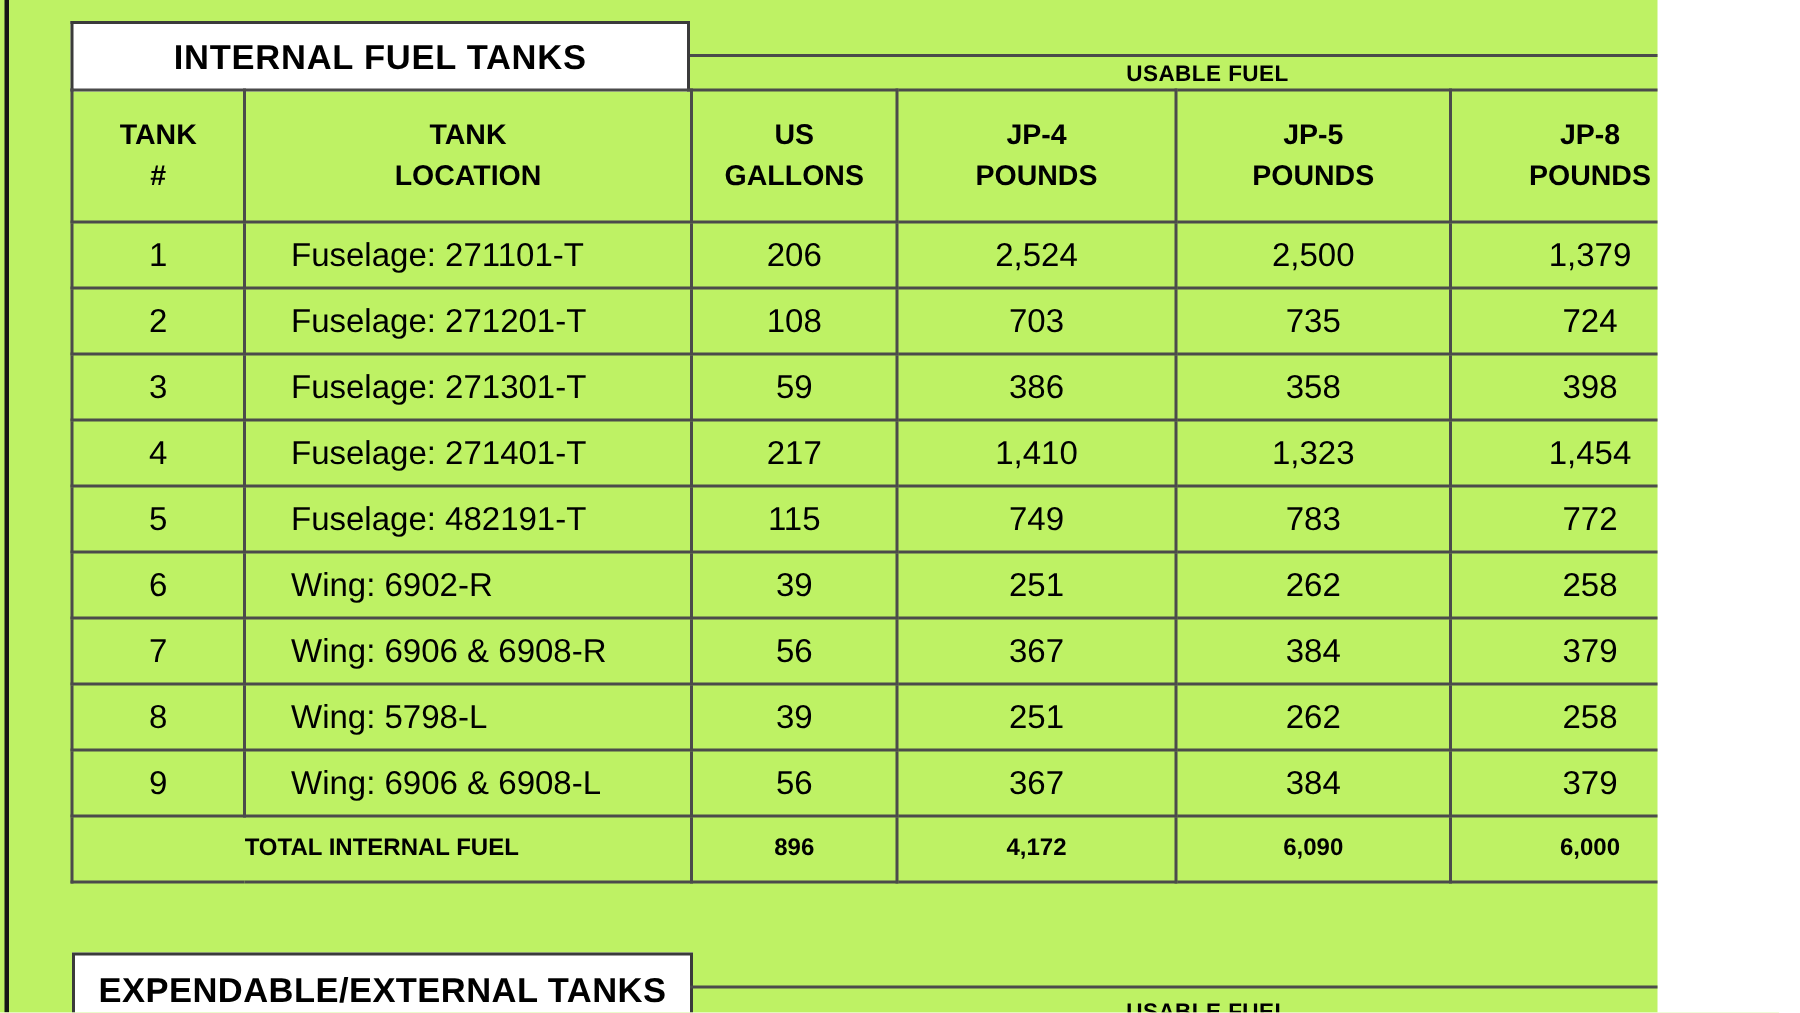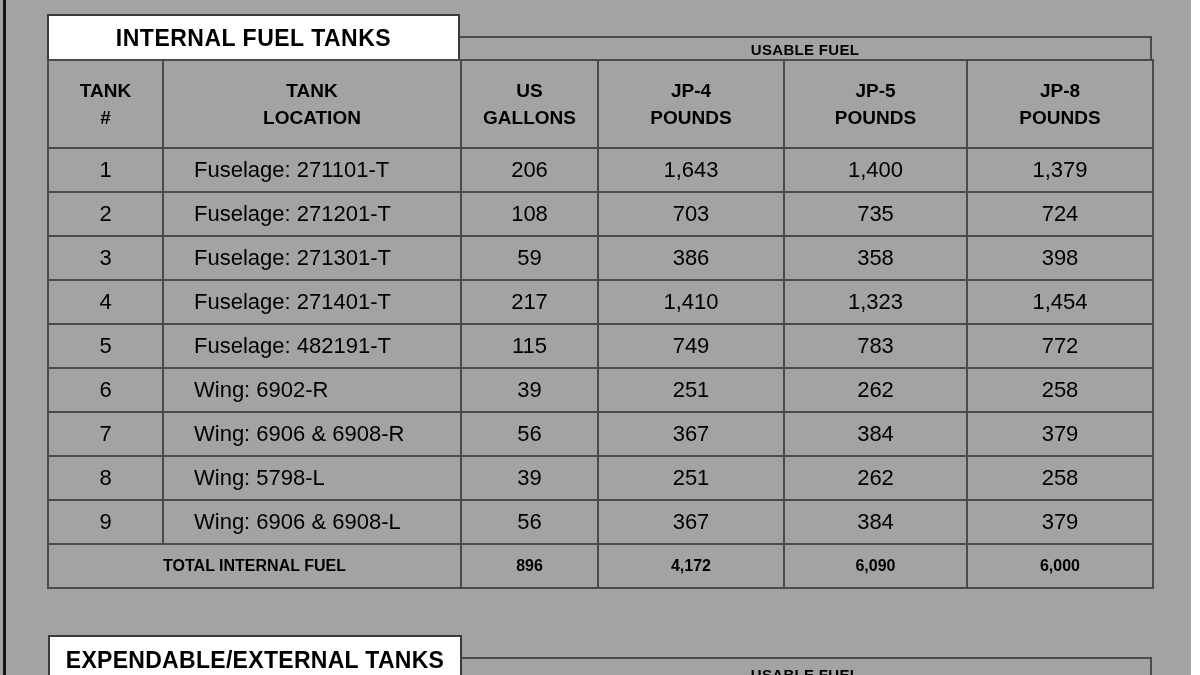--- a/index.html
+++ b/index.html
@@ -1,21 +1,21 @@
 <!DOCTYPE html>
 <html><head>
 <meta charset="utf-8">
 <style>
   * { box-sizing: border-box; margin: 0; padding: 0; }
   html, body { background: #ffffff; }
   .page {
     position: relative;
-    width: 1191px;
+    width: 1105px;
     height: 675px;
-    background: #a3a3a3;
+    background: #bef264;
     overflow: hidden;
     color: #000000;
     font-family: "Liberation Sans", "DejaVu Sans", sans-serif;
   }
   .page-edge {
     position: absolute;
     top: 0;
     width: 3px;
     height: 675px;
     background: #151515;
@@ -151,22 +151,22 @@
           <span class="hline">JP-8</span>
           <span class="hline">POUNDS</span>
         </th>
       </tr>
     </thead>
     <tbody>
       <tr>
         <td>1</td>
         <td class="loc">Fuselage: 271101-T</td>
         <td>206</td>
-        <td>1,643</td>
-        <td>1,400</td>
+        <td>2,524</td>
+        <td>2,500</td>
         <td>1,379</td>
       </tr>
       <tr>
         <td>2</td>
         <td class="loc">Fuselage: 271201-T</td>
         <td>108</td>
         <td>703</td>
         <td>735</td>
         <td>724</td>
       </tr>

